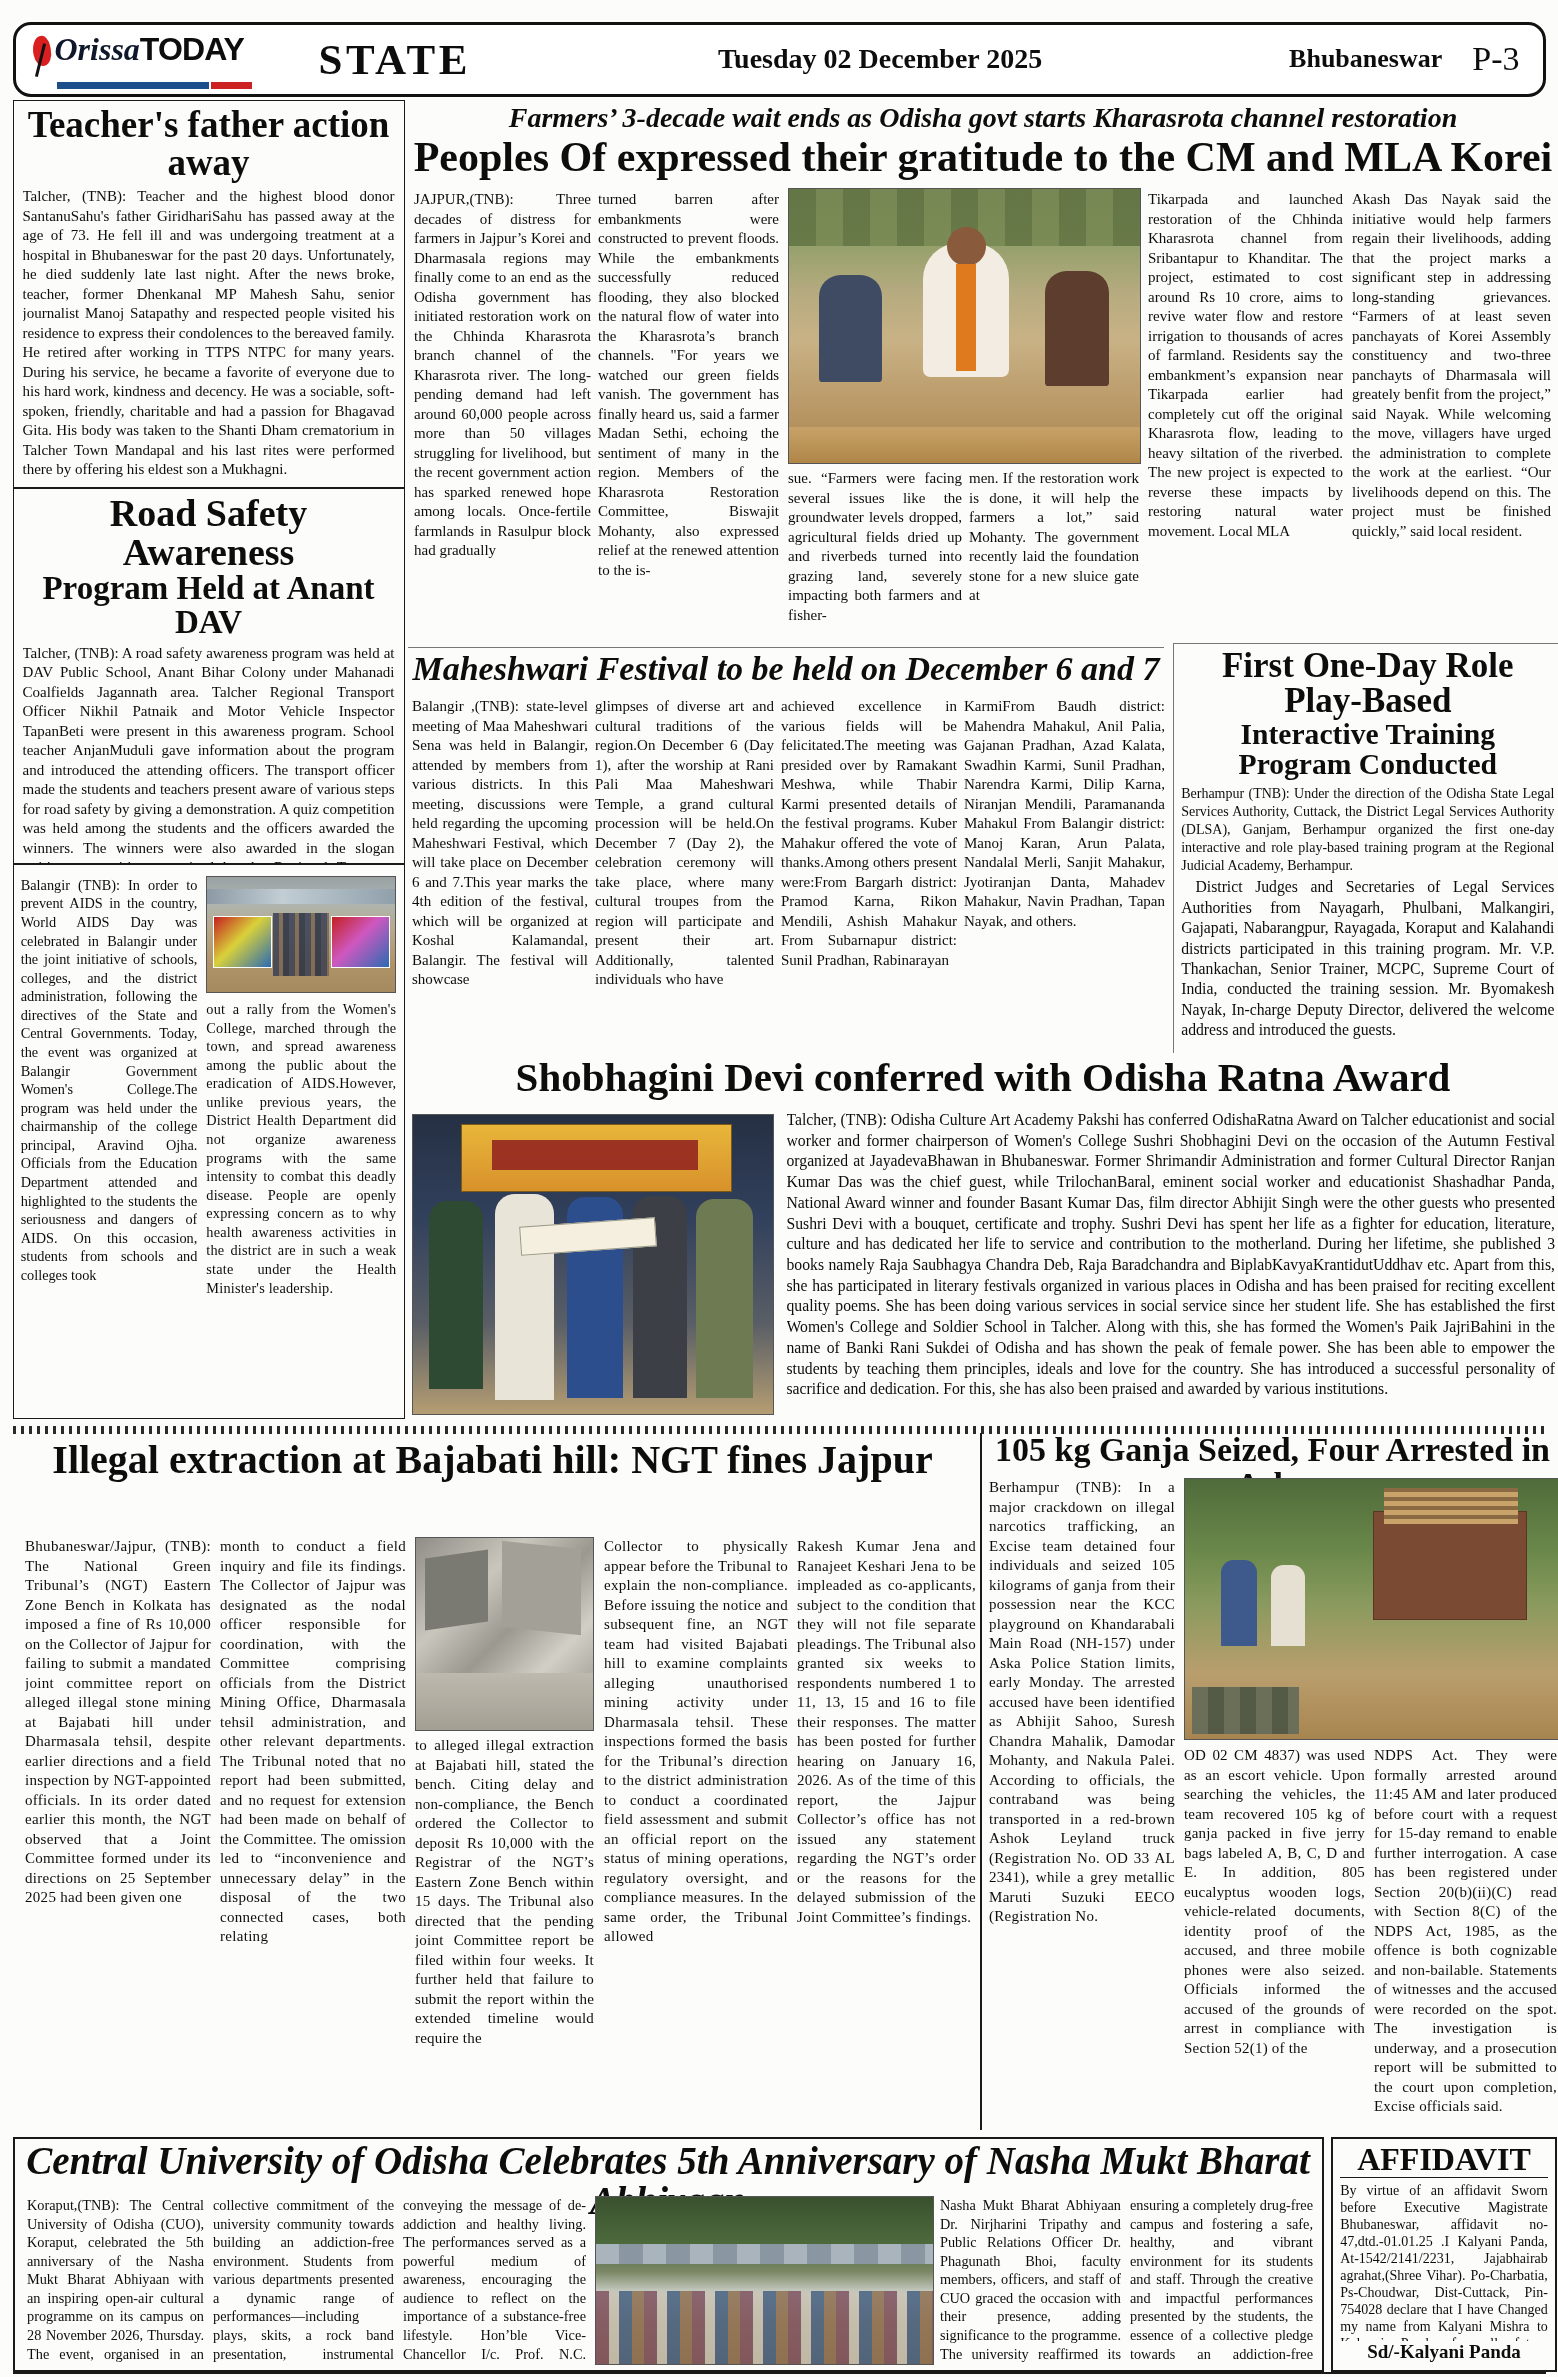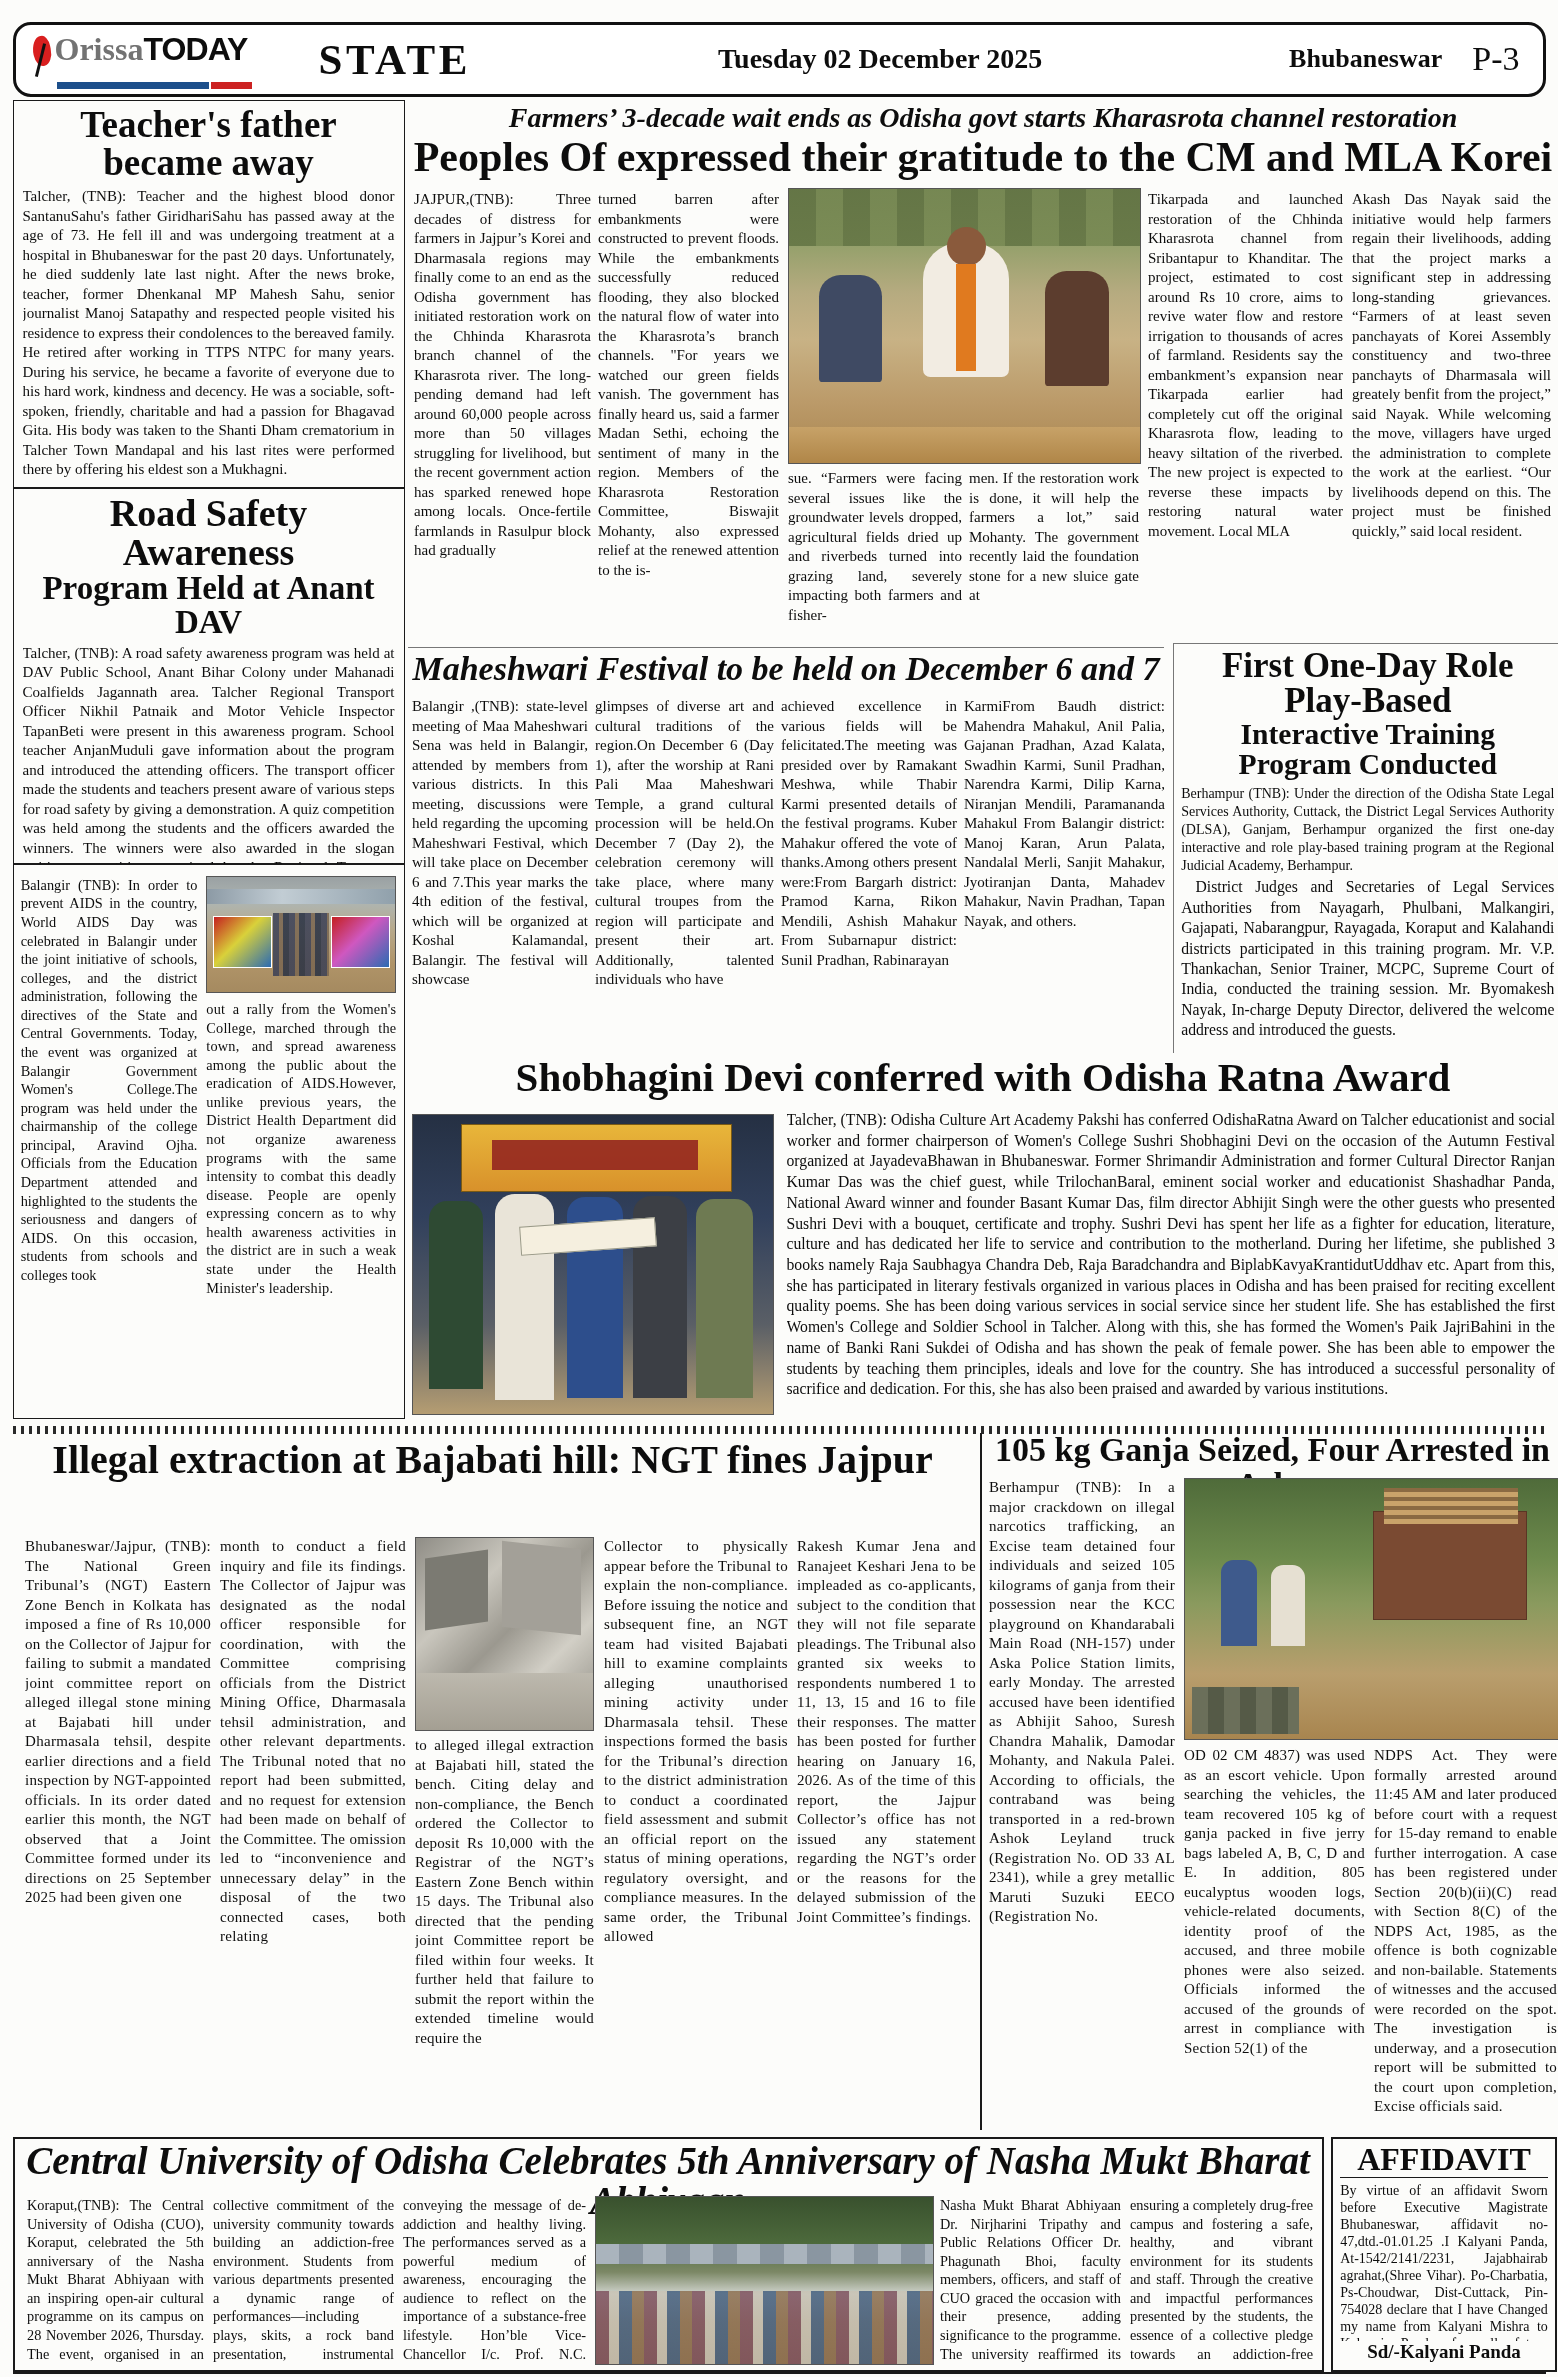--- a/index.html
+++ b/index.html
@@ -11,21 +11,21 @@
   .bodytxt.small{font-size:14.3px;}
   .col{position:absolute;overflow:hidden;}
   .headline{font-weight:bold;text-align:center;line-height:1.02;}
   .kicker{font-style:italic;font-weight:bold;text-align:center;}
   .photo{position:absolute;overflow:hidden;border:0.9px solid #555;}
   .ph-el{position:absolute;}
   
   #masthead{left:12.5px;top:21.5px;width:1533px;height:75px;border:3.6px solid #111;border-radius:18px;
             display:flex;align-items:center;box-sizing:border-box;background:#fff;}
   .m-logo{position:relative;width:224px;height:57px;margin-left:16px;}
-  .m-orissa{font-weight:bold;color:#737373;font-size:32px;}
+  .m-orissa{font-style:italic;font-weight:bold;color:#0f172a;font-size:32px;}
   .m-today{font-family:"Liberation Sans",sans-serif;font-weight:bold;font-size:32px;letter-spacing:-0.9px;}
   .m-bar{position:absolute;left:25px;bottom:-1.8px;width:152px;height:7.2px;background:#1d4f8b;}
   .m-bar-red{position:absolute;left:179px;bottom:-1.8px;width:41px;height:7.2px;background:#c22;}
   .logo-mark{position:absolute;left:-1.8px;top:5.4px;width:23px;height:41px;}
   .logo-mark:before{content:"";position:absolute;left:3.6px;top:0;width:18px;height:30px;background:#d91f1f;
             border-radius:60% 40% 55% 45%;transform:rotate(-12deg);}
   .logo-mark:after{content:"";position:absolute;left:9px;top:7.2px;width:2.7px;height:34px;background:#111;transform:rotate(14deg);}
   .m-state{font-weight:bold;font-size:43px;letter-spacing:3.6px;margin-left:63px;}
   .m-date{flex:1;text-align:center;font-weight:bold;font-size:28px;}
   .m-city{font-weight:bold;font-size:26px;margin-right:30px;}
@@ -49,21 +49,21 @@
       <span class="m-bar"></span>
       <span class="m-bar-red"></span>
     </div>
     <div class="m-state">STATE</div>
     <div class="m-date">Tuesday 02 December 2025</div>
     <div class="m-city">Bhubaneswar</div>
     <div class="m-page">P-3</div>
   </div>
 
   <div class="abs box" style="left:12.5px;top:100px;width:392px;height:388px;padding:5.4px 9px;">
-    <div class="headline" style="font-size:37px;">Teacher's father became away</div>
+    <div class="headline" style="font-size:37px;">Teacher's father action away</div>
     <div class="bodytxt" style="margin-top:5.4px;height:331px;">Talcher, (TNB): Teacher and the highest blood donor SantanuSahu's father GiridhariSahu has passed away at the age of 73. He fell ill and was undergoing treatment at a hospital in Bhubaneswar for the past 20 days. Unfortunately, he died suddenly late last night. After the news broke, teacher, former Dhenkanal MP Mahesh Sahu, senior journalist Manoj Satapathy and respected people visited his residence to express their condolences to the bereaved family. He retired after working in TTPS NTPC for many years. During his service, he became a favorite of everyone due to his hard work, kindness and decency. He was a sociable, soft-spoken, friendly, charitable and had a passion for Bhagavad Gita. His body was taken to the Shanti Dham crematorium in Talcher Town Mandapal and his last rites were performed there by offering his eldest son a Mukhagni.</div>
   </div>
 
   <div class="abs box" style="left:12.5px;top:488px;width:392px;height:376px;padding:5.4px 9px;">
     <div class="headline" style="font-size:38px;">Road Safety Awareness</div>
     <div class="headline" style="font-size:33px;">Program Held at Anant DAV</div>
     <div class="bodytxt" style="margin-top:4.5px;height:278px;">Talcher, (TNB):  A road safety awareness program was held at DAV Public School, Anant Bihar Colony under Mahanadi Coalfields Jagannath area. Talcher Regional Transport Officer Nikhil Patnaik and Motor Vehicle Inspector TapanBeti were present in this awareness program. School teacher AnjanMuduli gave information about the program and introduced the attending officers. The transport officer made the students and teachers present aware of various steps for road safety by giving a demonstration. A quiz competition was held among the students and the officers awarded the winners. The winners were also awarded in the slogan writing competition organized by the Regional Transport Office. School teacher Dr.AntarayamiSahu expressed his gratitude. All the teachers and teachers cooperated in this program.</div>
   </div>
 
   <div class="abs box" style="left:12.5px;top:864px;width:392px;height:555px;padding:5.4px 7.2px;">

